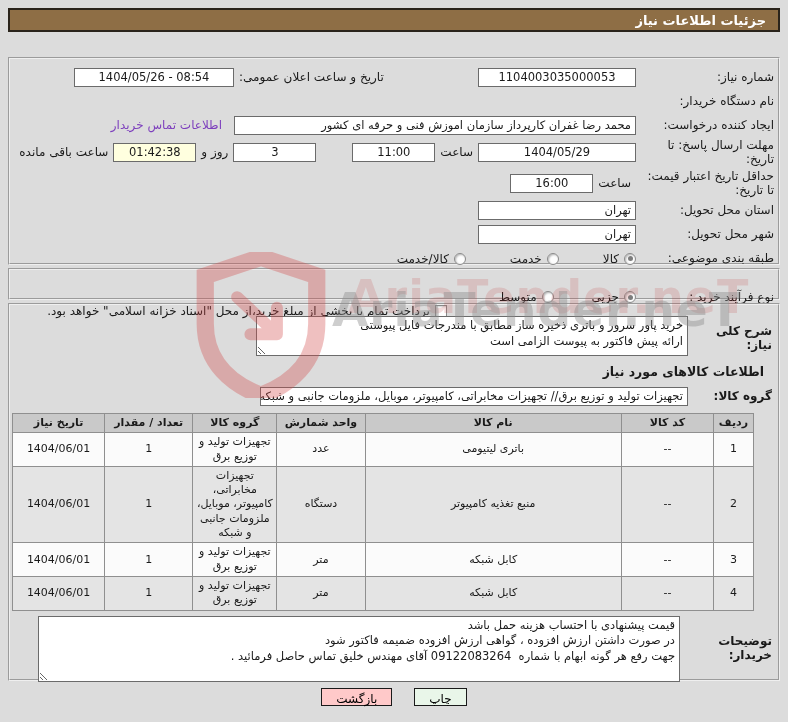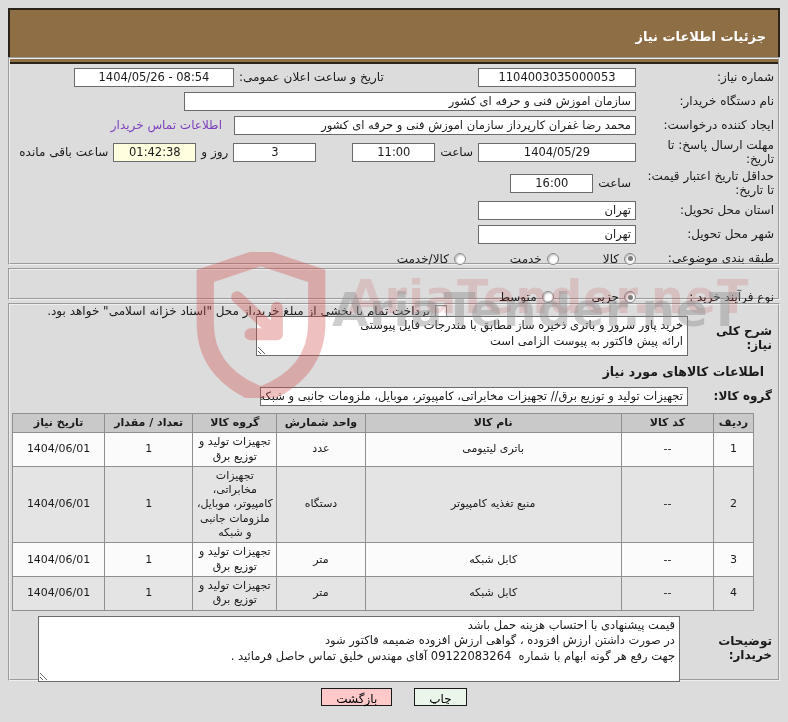--- a/index.html
+++ b/index.html
@@ -9,21 +9,21 @@
     font-family:"DejaVu Sans", sans-serif;
     font-size:12px;
     color:#1a1a1a;
     direction:rtl;
     overflow:hidden;
   }
   .page { position:relative; width:788px; height:722px; }
 
   
   .titlebar {
-    position:absolute; top:8px; right:8px; left:8px; height:56px;
+    position:absolute; top:8px; right:8px; left:8px; height:24px;
     background:#8e6e45; border:2px solid #2a241b;
     color:#fff; display:flex; align-items:center;
     padding:8px 12px; font-weight:bold; font-size:13px;
   }
 
   
   .gbox { position:absolute; right:8px; left:8px; border:2px groove #efefef; background:transparent; }
   .box1 { top:57px;  height:208px; padding:5px 4px; }
   .box2 { top:268px; height:32px;  padding:4px 4px; }
   .box3 { top:303px; height:378px; padding:6px 6px; }
@@ -122,21 +122,20 @@
 
     <div class="frow">
       <div class="flabel">شماره نیاز:</div>
       <div class="finput w150 center num">1104003035000053</div>
       <div class="inline-lbl push-left">تاریخ و ساعت اعلان عمومی:</div>
       <div class="finput w160 center num ml60">1404/05/26 - 08:54</div>
     </div>
 
     <div class="frow">
       <div class="flabel">نام دستگاه خریدار:</div>
-      <div class="finput w452">سازمان اموزش فنی و حرفه ای کشور</div>
     </div>
 
     <div class="frow">
       <div class="flabel">ایجاد کننده درخواست:</div>
       <div class="finput w402">محمد رضا غفران  کارپرداز سازمان اموزش فنی و حرفه ای کشور</div>
       <span class="link">اطلاعات تماس خریدار</span>
     </div>
 
     <div class="frow">
       <div class="flabel">مهلت ارسال پاسخ: تا تاریخ:</div>

